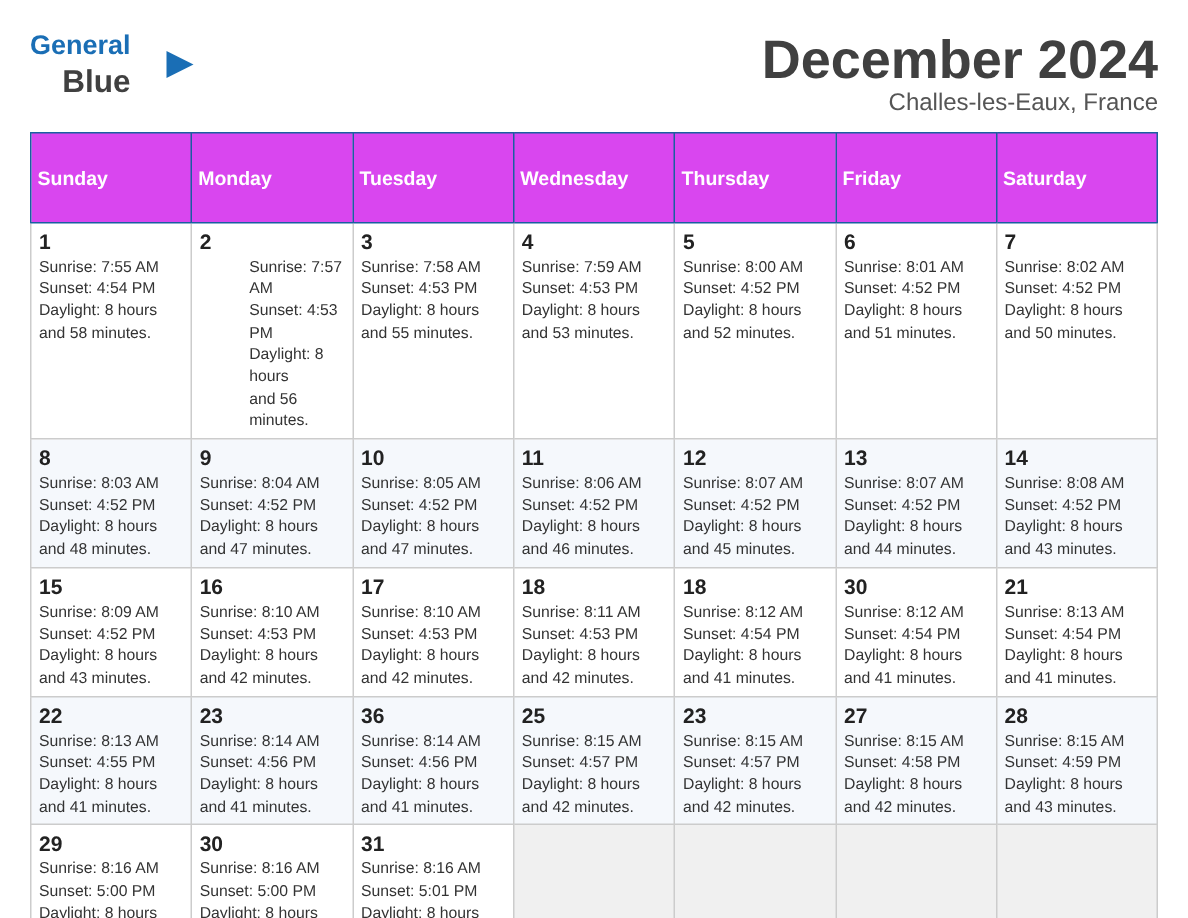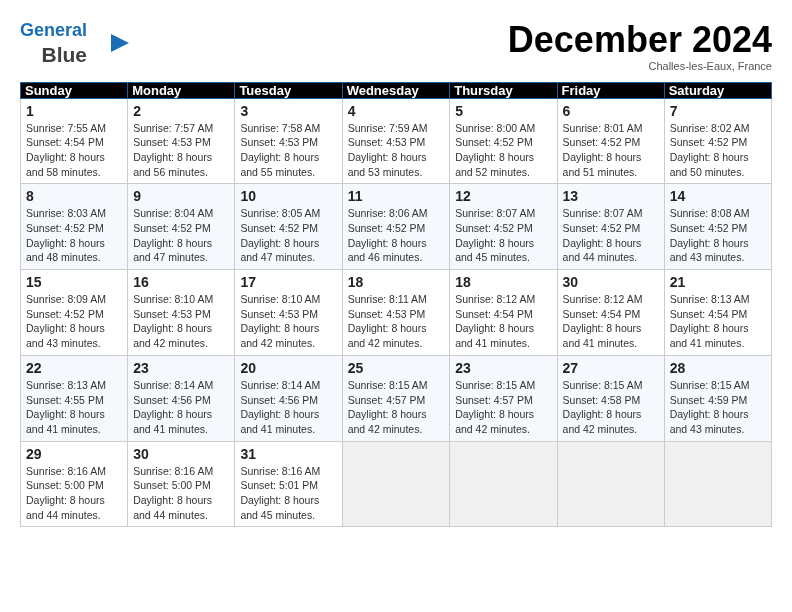--- a/index.html
+++ b/index.html
@@ -19,36 +19,36 @@
     .logo {
       display: flex;
       align-items: center;
       gap: 20px;
     }
     .logo-blue { color: #1a6eb5; }
     .title-section { text-align: right; }
     .month-title {
       font-size: 36px;
       font-weight: bold;
-      color: #000000;
+      color: #404040;
       line-height: 1.1;
     }
     .location-title {
-      font-size: 11px;
+      font-size: 16px;
       color: #555;
     }
     .calendar-table {
       width: 100%;
       border-collapse: collapse;
       font-size: 11px;
     }
     .calendar-table th {
-      background: #000000;
+      background: #d946ef;
       color: #fff;
-      padding: 0 4px;
+      padding: 22px 4px;
       text-align: left;
       font-size: 13px;
       font-weight: bold;
       border: 1px solid #1a5fa0;
     }
     .calendar-table td {
       border: 1px solid #ccc;
       padding: 4px 5px;
       vertical-align: top;
       width: 108px;
@@ -109,21 +109,21 @@
   <tr>
         <td>
           <span class="day-number">1</span>
           <div class="day-info" style="white-space: pre-line;">Sunrise: 7:55 AM
 Sunset: 4:54 PM
 Daylight: 8 hours
 and 58 minutes.</div>
         </td>
         <td>
           <span class="day-number">2</span>
-          <div class="day-info" style="white-space: pre-line;">Sunrise: 7:57 AM
+          <div class="day-info" style="white-space: pre-line; margin-left: 33px;">Sunrise: 7:57 AM
 Sunset: 4:53 PM
 Daylight: 8 hours
 and 56 minutes.</div>
         </td>
         <td>
           <span class="day-number">3</span>
           <div class="day-info" style="white-space: pre-line;">Sunrise: 7:58 AM
 Sunset: 4:53 PM
 Daylight: 8 hours
 and 55 minutes.</div>
@@ -268,21 +268,21 @@
 and 41 minutes.</div>
         </td>
         <td>
           <span class="day-number">23</span>
           <div class="day-info" style="white-space: pre-line;">Sunrise: 8:14 AM
 Sunset: 4:56 PM
 Daylight: 8 hours
 and 41 minutes.</div>
         </td>
         <td>
-          <span class="day-number">20</span>
+          <span class="day-number">36</span>
           <div class="day-info" style="white-space: pre-line;">Sunrise: 8:14 AM
 Sunset: 4:56 PM
 Daylight: 8 hours
 and 41 minutes.</div>
         </td>
         <td>
           <span class="day-number">25</span>
           <div class="day-info" style="white-space: pre-line;">Sunrise: 8:15 AM
 Sunset: 4:57 PM
 Daylight: 8 hours

